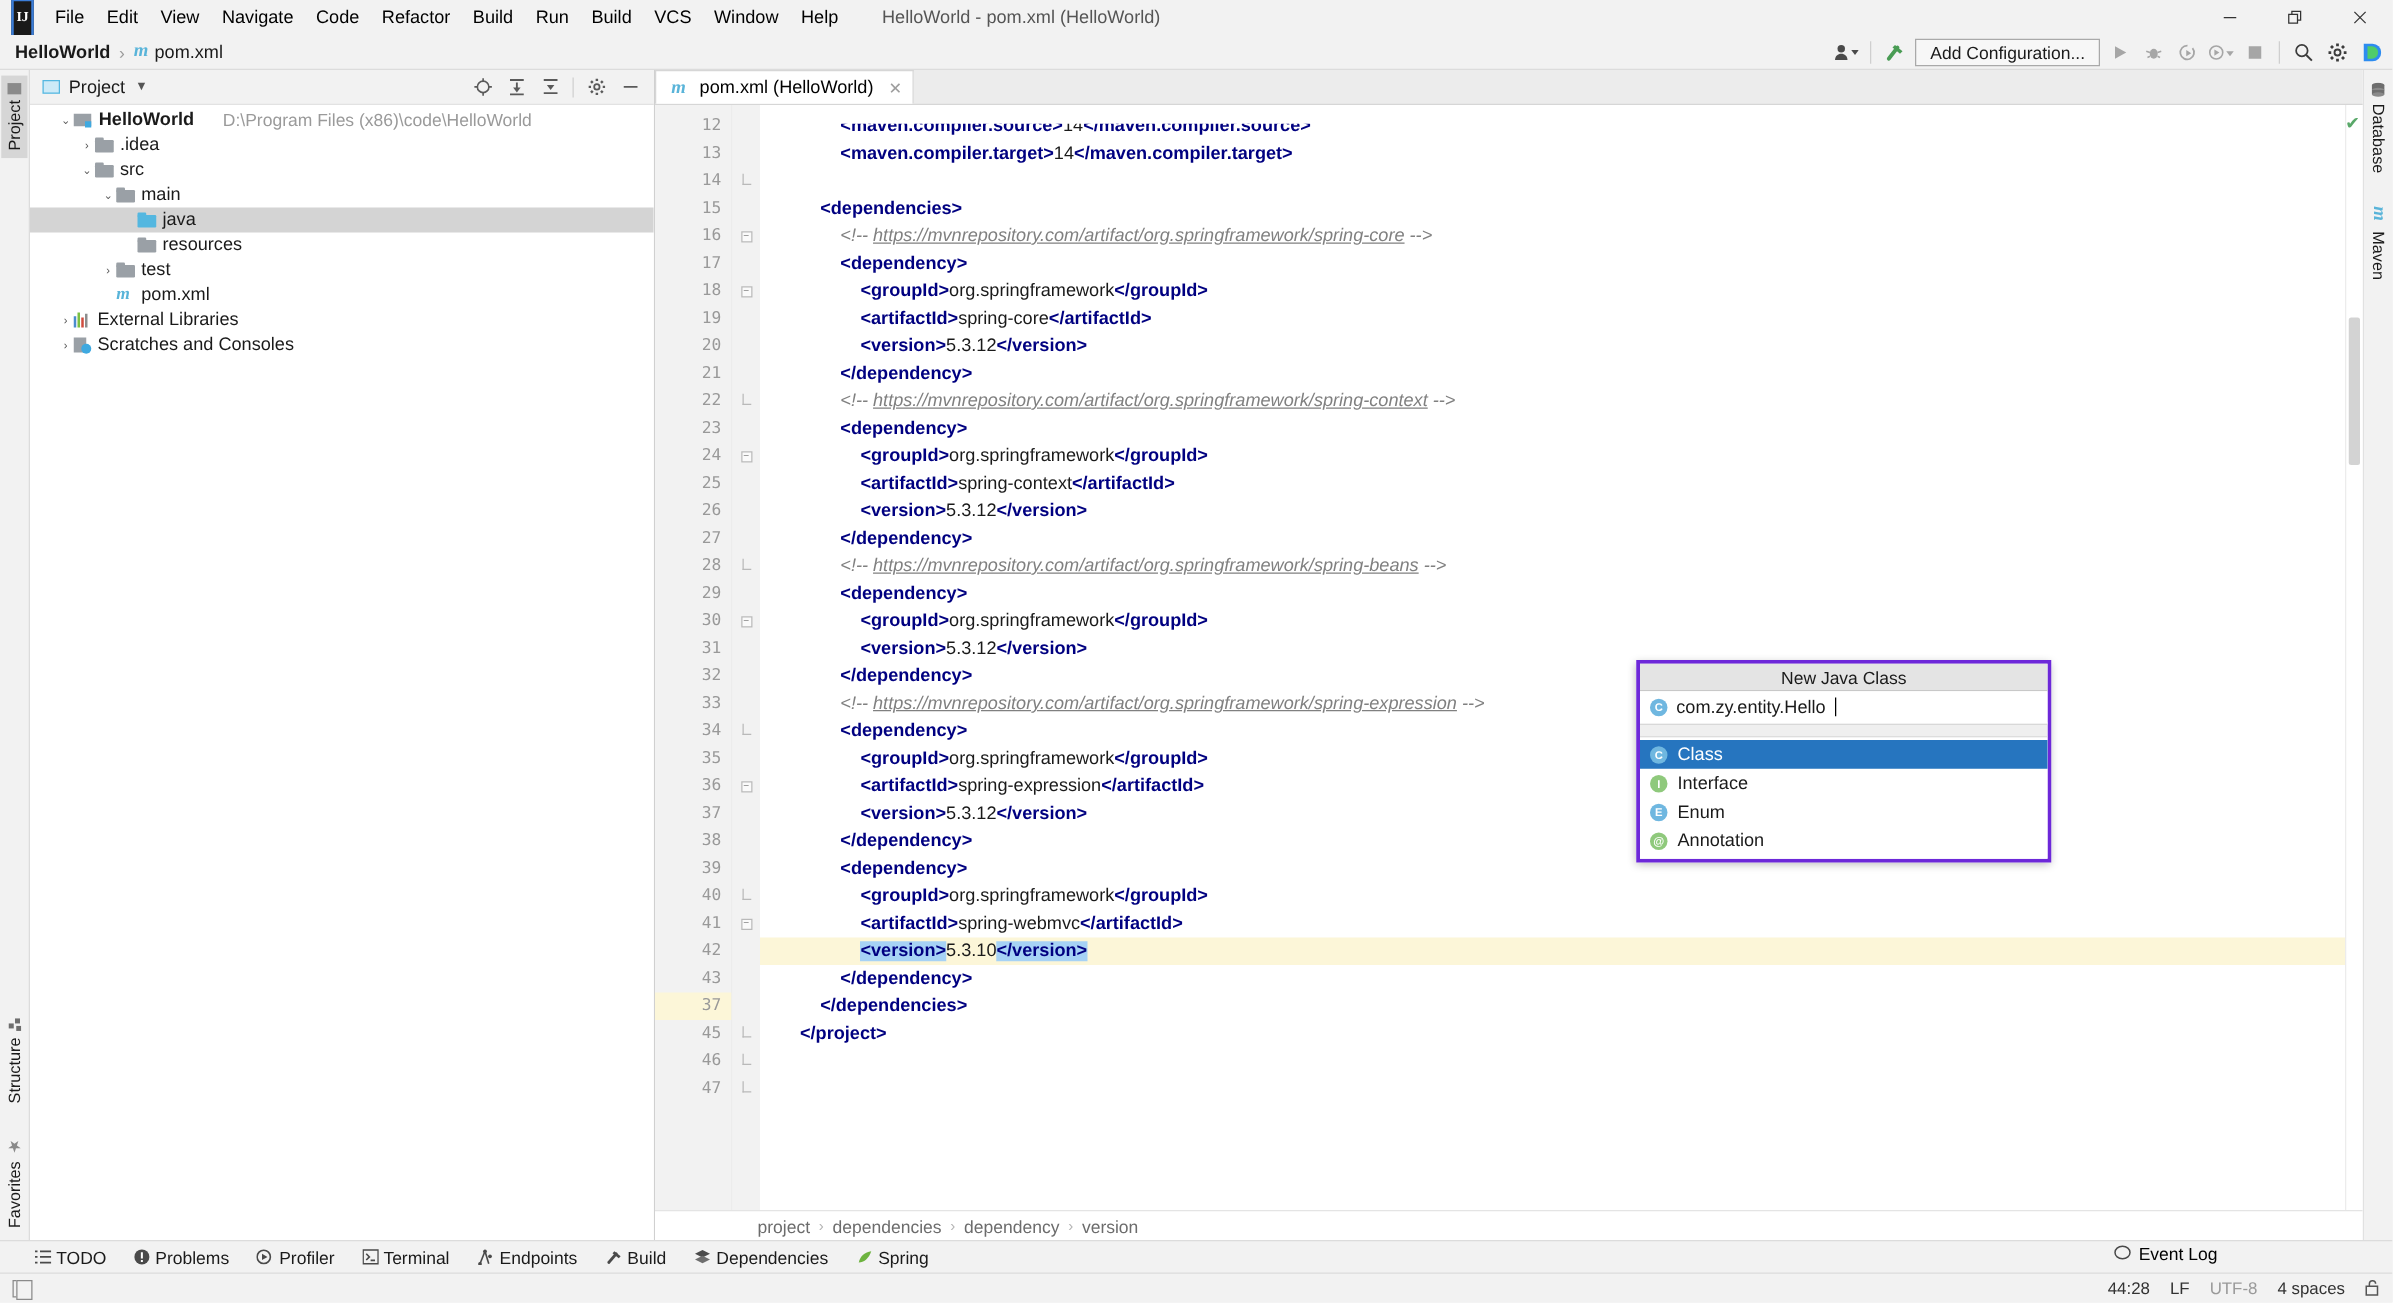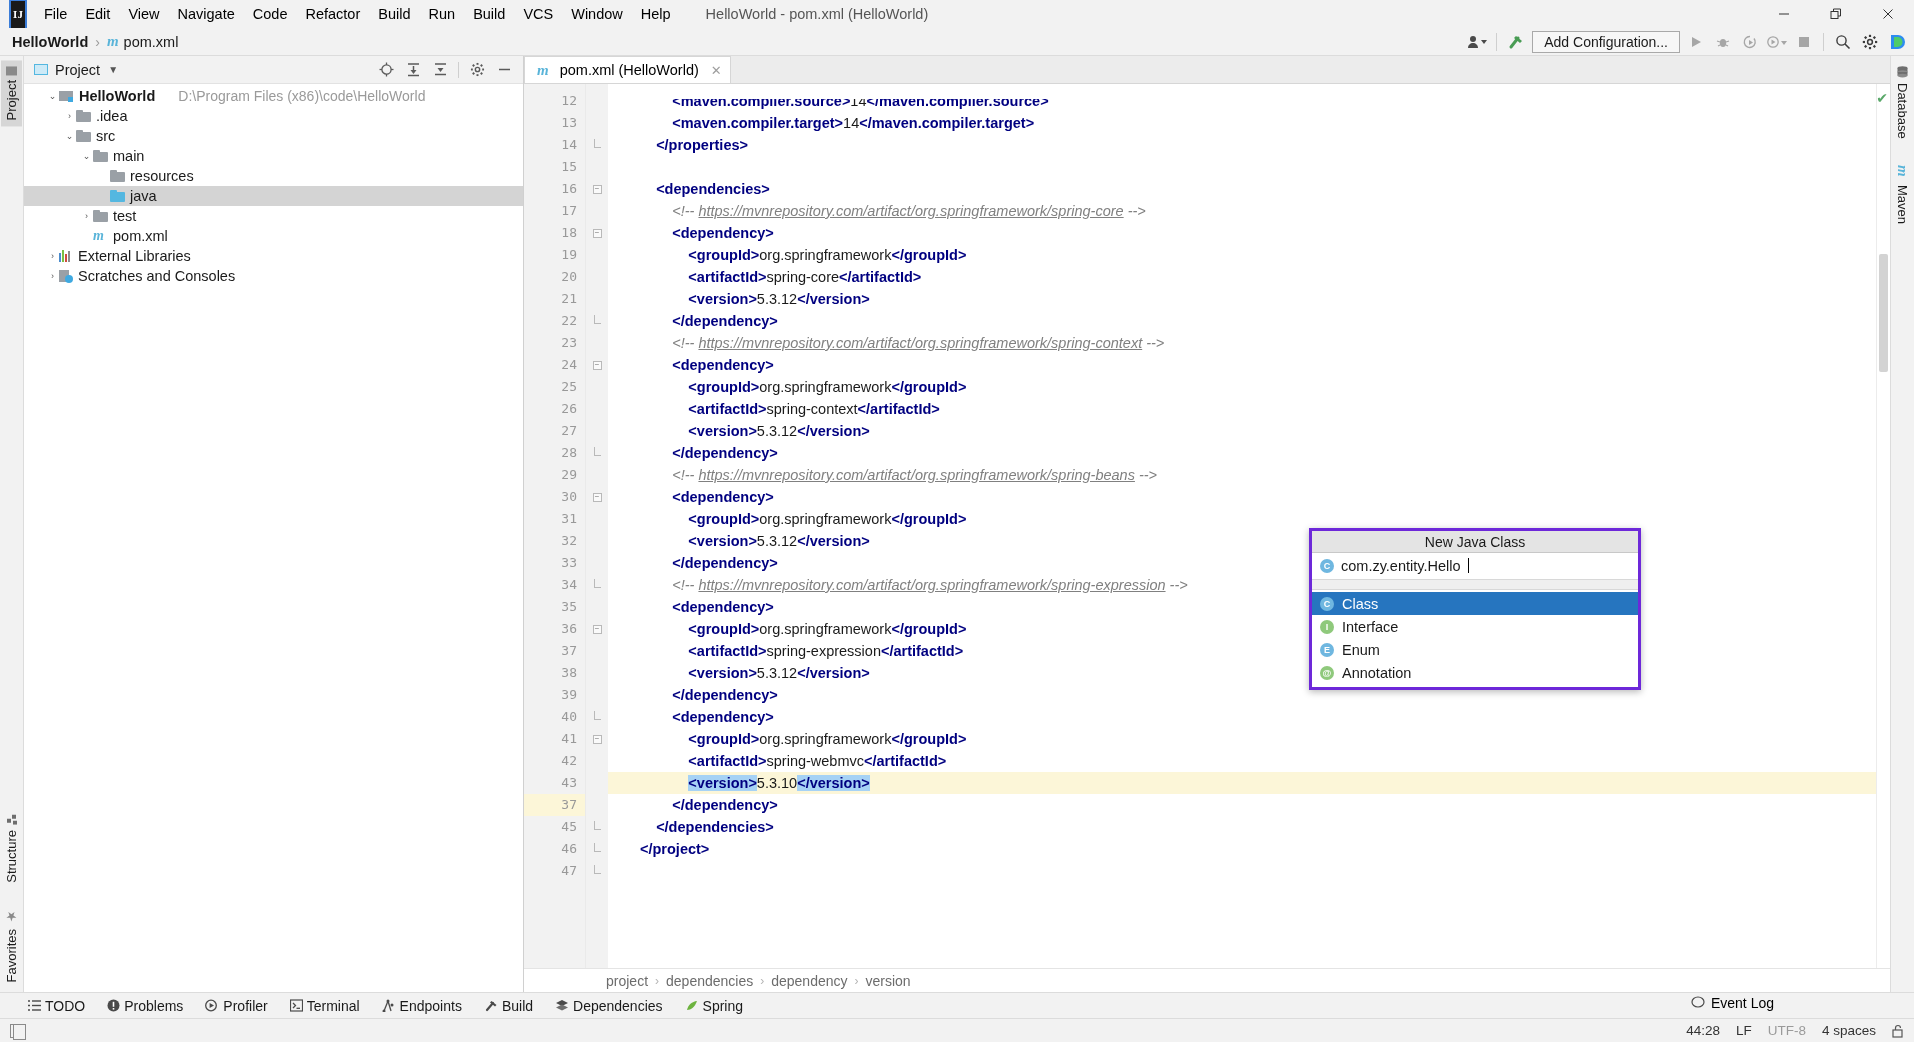--- a/index.html
+++ b/index.html
@@ -212,21 +212,21 @@
   
   .bottom-strip {
     height:26px; flex:0 0 26px; background:#f2f2f2; border-top:1px solid #dcdcdc;
     display:flex; align-items:center; padding-left:28px; gap:22px;
   }
   .bs-item { display:flex; align-items:center; gap:4px; font-size:14px; color:#1a1a1a; white-space:nowrap;}
   .statusbar {
     height:24px; flex:0 0 24px; background:#f2f2f2; border-top:1px solid #dcdcdc;
     display:flex; align-items:center; padding: 0 10px 0 10px; font-size:13.5px; color:#333;
   }
-  .sb-right { margin-left:auto; display:flex; align-items:flex-end; gap:16px;}
+  .sb-right { margin-left:auto; display:flex; align-items:flex-start; gap:16px;}
   .sb-dim { color:#9a9a9a; }
   .sb-left-ic { width:14px;height:14px;border:1px solid #8a8a8a; position:relative;}
   .sb-left-ic::after{content:"";position:absolute;left:2px;top:-1px;width:11px;height:14px;border:1px solid #8a8a8a;background:#f2f2f2;}
 
   svg { display:block; }
 </style>
 </head>
 <body>
 
 <div class="app">
@@ -449,29 +449,29 @@
           <div class="row" style="padding-left: 39px;">
             <span class="arrow">⌄</span>
             <span class="folder-ic"></span>
             <span class="node-name">src</span>
           </div>
           <div class="row" style="padding-left: 56px;">
             <span class="arrow">⌄</span>
             <span class="folder-ic"></span>
             <span class="node-name">main</span>
           </div>
+          <div class="row selected" style="padding-left: 73px;">
+            <span class="arrow"></span>
+            <span class="folder-ic blue"></span>
+            <span class="node-name">java</span>
+          </div>
           <div class="row" style="padding-left: 73px;">
             <span class="arrow"></span>
             <span class="folder-ic mod"></span>
             <span class="node-name">resources</span>
-          </div>
-          <div class="row selected" style="padding-left: 73px;">
-            <span class="arrow"></span>
-            <span class="folder-ic blue"></span>
-            <span class="node-name">java</span>
           </div>
           <div class="row" style="padding-left: 56px;">
             <span class="arrow">›</span>
             <span class="folder-ic"></span>
             <span class="node-name">test</span>
           </div>
           <div class="row" style="padding-left: 56px;">
             <span class="arrow"></span>
             <span class="m-small">m</span>
             <span class="node-name">pom.xml</span>
@@ -604,21 +604,20 @@
             <div class="fd">
               <span class="fold-end"></span>
             </div>
             <div class="fd">
               <span class="fold-end"></span>
             </div>
           </div>
         <div class="code-lines" id="codelines">
             <div class="cl" style="clip-path: inset(9px 0px 0px);"><span class="txt">        </span><span class="tag">&lt;maven.compiler.source&gt;</span><span class="txt">14</span><span class="tag">&lt;/maven.compiler.source&gt;</span></div>
             <div class="cl"><span class="txt">        </span><span class="tag">&lt;maven.compiler.target&gt;</span><span class="txt">14</span><span class="tag">&lt;/maven.compiler.target&gt;</span></div>
-            <div class="cl"><span class="txt">    </span><span class="tag">&lt;/properties&gt;</span></div>
             <div class="cl"></div>
             <div class="cl"><span class="txt">    </span><span class="tag">&lt;dependencies&gt;</span></div>
             <div class="cl">        <span class="cm">&lt;!-- </span><span class="cmu">https://mvnrepository.com/artifact/org.springframework/spring-core</span><span class="cm"> --&gt;</span></div>
             <div class="cl"><span class="txt">        </span><span class="tag">&lt;dependency&gt;</span></div>
             <div class="cl"><span class="txt">            </span><span class="tag">&lt;groupId&gt;</span><span class="txt">org.springframework</span><span class="tag">&lt;/groupId&gt;</span></div>
             <div class="cl"><span class="txt">            </span><span class="tag">&lt;artifactId&gt;</span><span class="txt">spring-core</span><span class="tag">&lt;/artifactId&gt;</span></div>
             <div class="cl"><span class="txt">            </span><span class="tag">&lt;version&gt;</span><span class="txt">5.3.12</span><span class="tag">&lt;/version&gt;</span></div>
             <div class="cl"><span class="txt">        </span><span class="tag">&lt;/dependency&gt;</span></div>
             <div class="cl">        <span class="cm">&lt;!-- </span><span class="cmu">https://mvnrepository.com/artifact/org.springframework/spring-context</span><span class="cm"> --&gt;</span></div>
             <div class="cl"><span class="txt">        </span><span class="tag">&lt;dependency&gt;</span></div>

